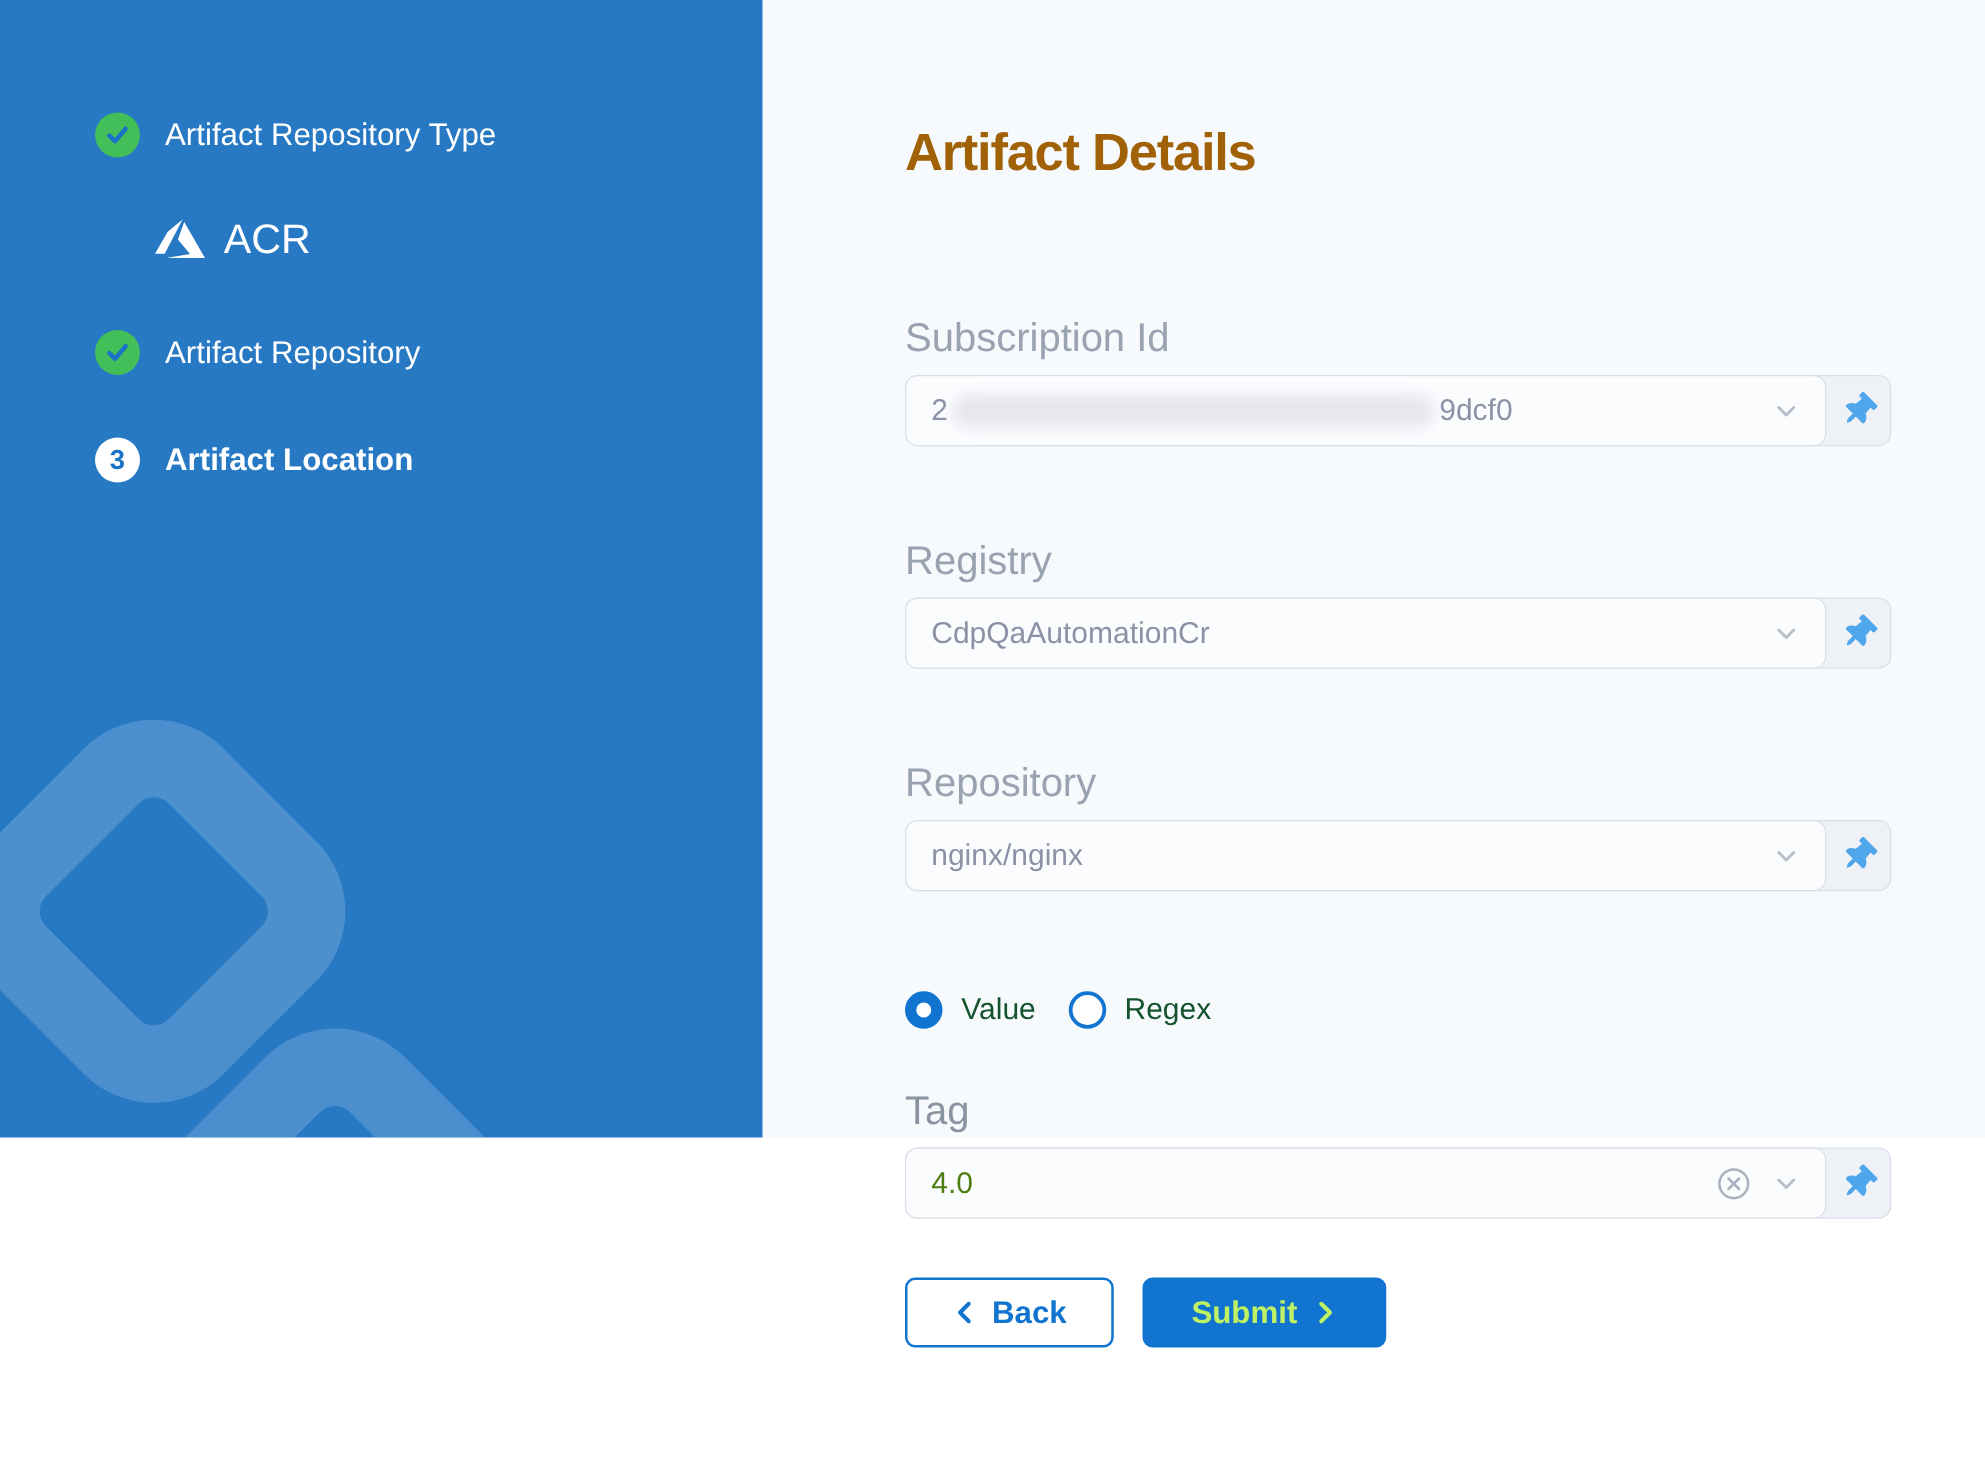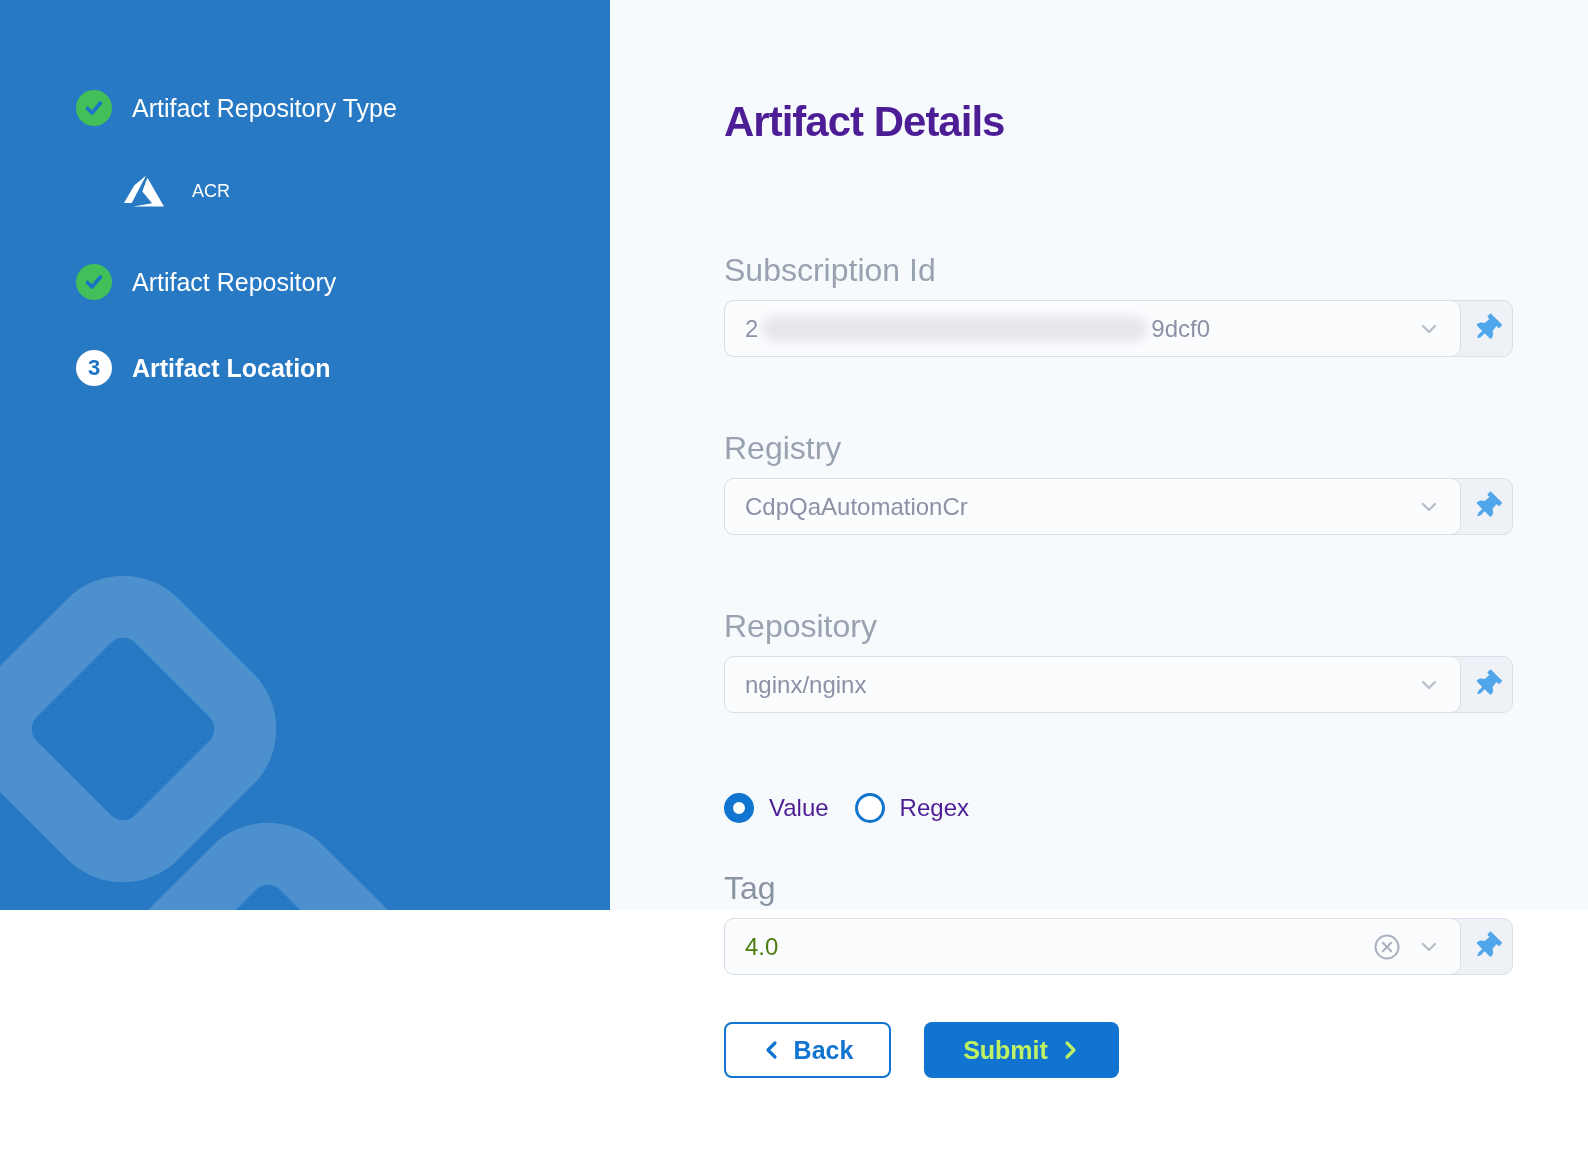--- a/index.html
+++ b/index.html
@@ -18,25 +18,25 @@
   .badge {
     width:36px; height:36px; border-radius:50%; flex-shrink:0;
     display:flex; align-items:center; justify-content:center;
   }
   .badge.done { background:var(--success-green,#43BF5A); }
   .badge.current { background:#ffffff; color:var(--check-blue,#1B72C6);
     font-weight:bold; font-size:22px; }
   .step-label { margin-left:20px; color:#ffffff; font-size:25px; }
   .step.current .step-label { font-weight:bold; }
   .acr-row { display:flex; align-items:center; margin:38px 0 46px 48px; height:54px; }
-  .acr-label { color:#ffffff; font-size:18px; margin-left:28px; }
+  .acr-label { color:#ffffff; font-size:33px; margin-left:15px; }
 
   
   .panel { flex:1; background:var(--panel-bg,#F7FAFD); padding:96px 75px 0 114px; }
-  h1.title { font-size:42px; line-height:52px; font-weight:800; color:#4c1d95;
+  h1.title { font-size:42px; line-height:52px; font-weight:800; color:#a16207;
     letter-spacing:-1px; margin-bottom:108px; }
 
   .fblock { margin-bottom:77px; }
   .flabel { font-size:32px; line-height:28px; color:var(--label-gray,#99A2B0);
     margin-bottom:16px; }
   .group {
     display:flex; width:100%; height:57px;
     border:1px solid var(--field-border,#D9DFE9); border-radius:10px;
     background:var(--group-bg,#EEF1F6);
   }
@@ -54,27 +54,27 @@
   .redacted { display:inline-block; width:385px; height:26px; border-radius:13px;
     background:#e6e6ec; filter:blur(5px); margin:0 4px; }
   .dark-value { color:#4d7c0f; }
   .right-icons { margin-left:auto; display:flex; align-items:center; gap:14px; }
 
   
   .radio-row { display:flex; align-items:center; height:32px; margin-bottom:50px; }
   .radio { width:30px; height:30px; border-radius:50%; background:#fff; flex-shrink:0; }
   .radio.selected { border:9px solid var(--accent-blue,#1174D0); }
   .radio.unselected { border:3px solid var(--accent-blue,#1174D0); }
-  .radio-label { font-size:24px; color:#4c1d95; margin:0 26px 0 15px; }
+  .radio-label { font-size:24px; color:#14532d; margin:0 26px 0 15px; }
 
   .tag-block { margin-bottom:47px; }
   .tag-block .flabel { color:#8A93A1; }
 
   
-  .btn-row { display:flex; align-items:center; gap:33px; }
+  .btn-row { display:flex; align-items:center; gap:23px; }
   .btn { height:56px; border-radius:8px; font-size:25px; font-weight:bold;
     display:flex; align-items:center; justify-content:center; gap:12px;
     cursor:pointer; font-family:"Liberation Sans",sans-serif; }
   .btn.back { width:167px; background:#ffffff; color:var(--accent-blue,#1174D0);
     border:2px solid var(--accent-blue,#1174D0); }
   .btn.submit { width:195px; background:var(--accent-blue,#1174D0); color:#bef264;
     border:none; }
 </style>
 </head>
 <body>

